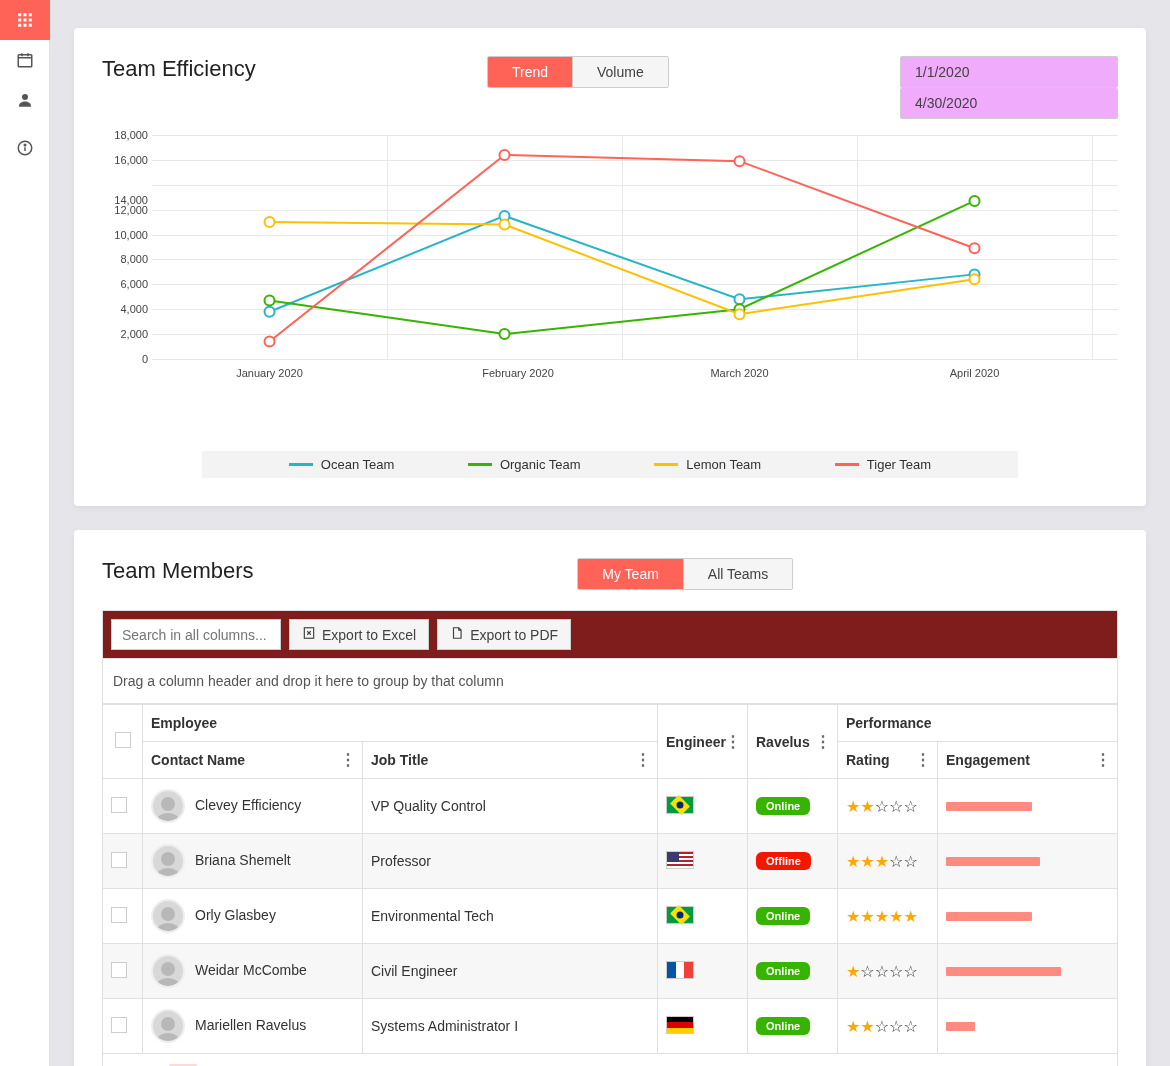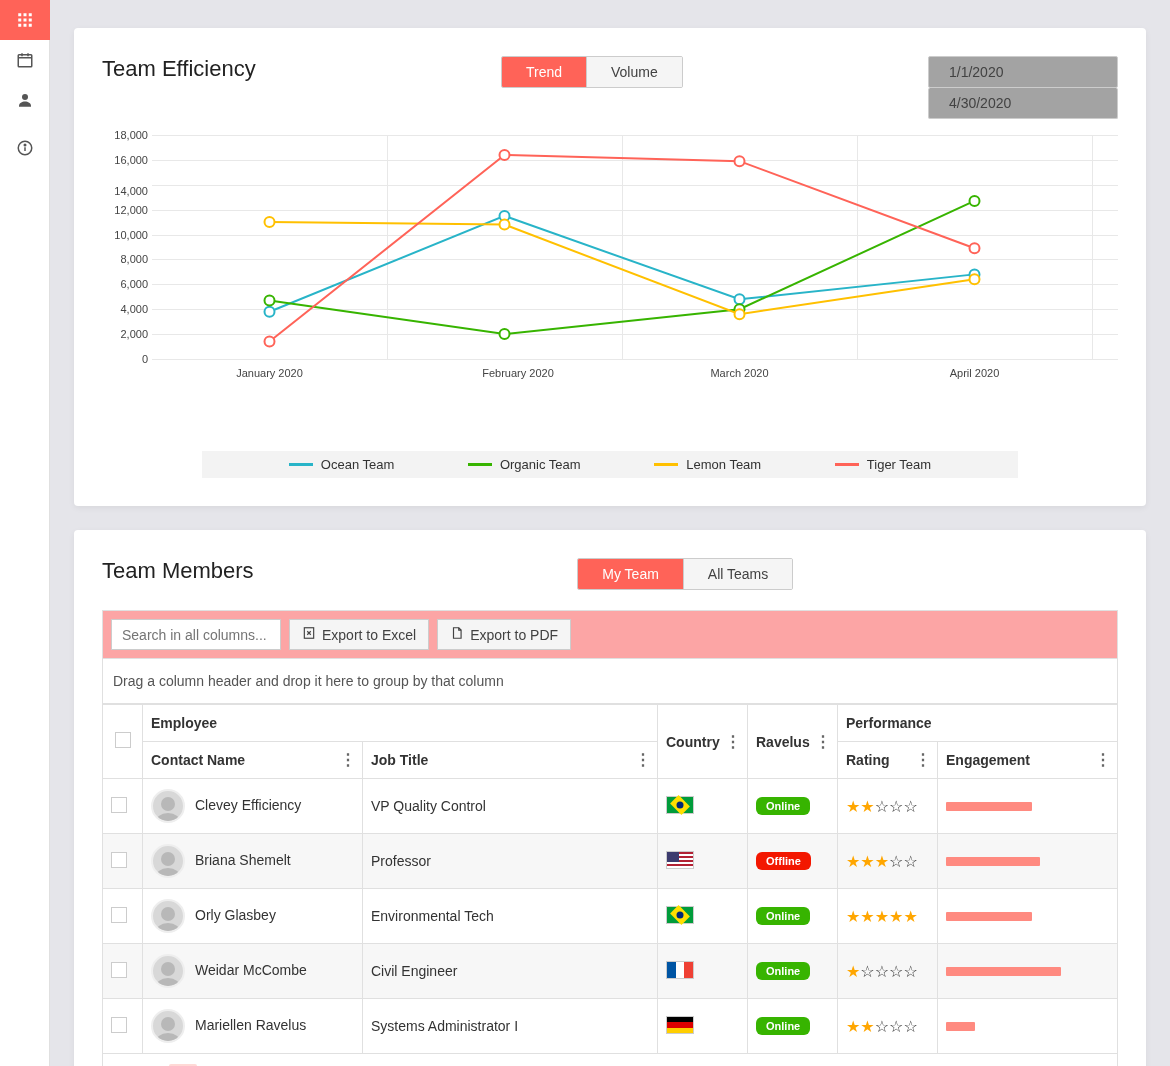--- a/index.html
+++ b/index.html
@@ -10,32 +10,32 @@
 .sidenav .item.selected{background:#ff6358;color:#fff}
 .sidenav .item svg{width:18px;height:18px}
 .content{flex:1;padding:28px 24px}
 .card{background:#fff;border-radius:4px;padding:28px;margin-bottom:24px;box-shadow:0 2px 6px rgba(0,0,0,0.06)}
 .card-header{display:flex;align-items:flex-start;justify-content:space-between;margin-bottom:16px}
 .title{font-size:22px;font-weight:400;margin:0;color:#222}
 .btngroup{display:inline-flex;border:1px solid #ccc;border-radius:2px;overflow:hidden}
 .btngroup .btn{padding:7px 24px;background:#f5f5f5;color:#424242;border:none;font-size:14px;cursor:pointer}
 .btngroup .btn.active{background:#ff6358;color:#fff}
 .btngroup .btn + .btn{border-left:1px solid #ccc}
-.datebox{width:190px;border:1px solid #ccc;border-radius:2px;padding:7px 20px;font-size:14px;color:#424242;background:#a3a3a3}
+.datebox{width:218px;border:1px solid #ccc;border-radius:2px;padding:7px 14px;font-size:14px;color:#424242;background:#f0abfc}
 .chart-wrap{position:relative;height:270px;margin-top:12px}
 .gridline{position:absolute;left:50px;right:0;border-top:1px solid #e8e8e8}
 .ylab{position:absolute;left:0;width:46px;text-align:right;font-size:11px;color:#444;transform:translateY(-50%)}
 .xlab{position:absolute;top:232px;font-size:11px;color:#444;transform:translateX(-50%)}
 .legend{display:flex;justify-content:space-around;align-items:center;background:#f3f3f3;padding:6px 50px;margin:46px 100px 0 100px;font-size:13px;color:#333}
 .legend .item{display:flex;align-items:center;gap:8px}
 .legend .swatch{width:24px;height:3px;background:#000}
 svg.lines{position:absolute;left:50px;top:0;right:0;height:224px;overflow:visible}
 .pt{fill:#fff;stroke-width:2}
 
-.toolbar{display:flex;gap:8px;padding:8px;background:#fca5a5;border:1px solid #e0e0e0;border-bottom:none}
+.toolbar{display:flex;gap:8px;padding:8px;background:#7f1d1d;border:1px solid #e0e0e0;border-bottom:none}
 .search{border:1px solid #ccc;padding:6px 10px;font-size:14px;width:170px;color:#777;background:#fff}
 .tbtn{border:1px solid #ccc;background:#f5f5f5;padding:6px 12px;font-size:14px;display:inline-flex;align-items:center;gap:6px;cursor:pointer;color:#424242}
 .grouparea{padding:14px 10px;font-size:14px;color:#555;border:1px solid #e0e0e0;border-top:1px solid #e0e0e0;background:#fff}
 table.grid{width:100%;border-collapse:collapse;font-size:14px;background:#fff}
 table.grid th,table.grid td{border:1px solid #e0e0e0;padding:10px 8px;text-align:left;vertical-align:middle}
 table.grid th{background:#fff;font-weight:700;color:#333;position:relative}
 .colmenu{position:absolute;right:6px;top:50%;transform:translateY(-50%);color:#666;cursor:pointer;font-size:16px;line-height:1}
 tr.alt td{background:#f7f7f7}
 .chk{width:16px;height:16px;border:1px solid #ccc;background:#fff;display:inline-block;cursor:pointer}
 .avatar{width:34px;height:34px;border-radius:50%;background:#d8d8d8;display:inline-block;vertical-align:middle;margin-right:10px;border:2px solid #eee;position:relative;overflow:hidden}
@@ -131,21 +131,21 @@
             <div class="ylab" style="top: 174.222px;">4,000</div>
             <div class="gridline" style="top: 149.333px;"></div>
             <div class="ylab" style="top: 149.333px;">6,000</div>
             <div class="gridline" style="top: 124.444px;"></div>
             <div class="ylab" style="top: 124.444px;">8,000</div>
             <div class="gridline" style="top: 99.5556px;"></div>
             <div class="ylab" style="top: 99.5556px;">10,000</div>
             <div class="gridline" style="top: 74.6667px;"></div>
             <div class="ylab" style="top: 74.6667px;">12,000</div>
             <div class="gridline" style="top: 49.7778px;"></div>
-            <div class="ylab" style="top: 56px;">14,000</div>
+            <div class="ylab" style="top: 65px;">14,000</div>
             <div class="gridline" style="top: 24.8889px;"></div>
             <div class="ylab" style="top: 24.8889px;">16,000</div>
             <div class="gridline" style="top: 0px;"></div>
             <div class="ylab" style="top: 0px;">18,000</div>
             <div style="position: absolute; border-left: 1px solid rgb(232, 232, 232); left: 285px; top: 0px; height: 224px;"></div>
             <div style="position: absolute; border-left: 1px solid rgb(232, 232, 232); left: 520px; top: 0px; height: 224px;"></div>
             <div style="position: absolute; border-left: 1px solid rgb(232, 232, 232); left: 755px; top: 0px; height: 224px;"></div>
             <div style="position: absolute; border-left: 1px solid rgb(232, 232, 232); left: 990px; top: 0px; height: 224px;"></div>
           </div>
         <svg class="lines" id="chart-svg" preserveAspectRatio="none" viewBox="0 0 940 224" style="width: 940px;">
@@ -228,21 +228,21 @@
           <span>Export to PDF</span>
         </button>
       </div>
       <div class="grouparea">Drag a column header and drop it here to group by that column</div>
 
       <table class="grid">
         <thead>
           <tr>
             <th rowspan="2" style="width:40px;text-align:center"><span class="chk"></span></th>
             <th colspan="2">Employee</th>
-            <th rowspan="2" style="width:90px"><span>Country</span><span class="colmenu">⋮</span></th>
+            <th rowspan="2" style="width:90px"><span>Engineer</span><span class="colmenu">⋮</span></th>
             <th rowspan="2" style="width:90px"><span>Ravelus</span><span class="colmenu">⋮</span></th>
             <th colspan="2">Performance</th>
           </tr>
           <tr>
             <th style="width:220px"><span>Contact Name</span><span class="colmenu">⋮</span></th>
             <th><span>Job Title</span><span class="colmenu">⋮</span></th>
             <th style="width:100px"><span>Rating</span><span class="colmenu">⋮</span></th>
             <th style="width:180px"><span>Engagement</span><span class="colmenu">⋮</span></th>
           </tr>
         </thead>

